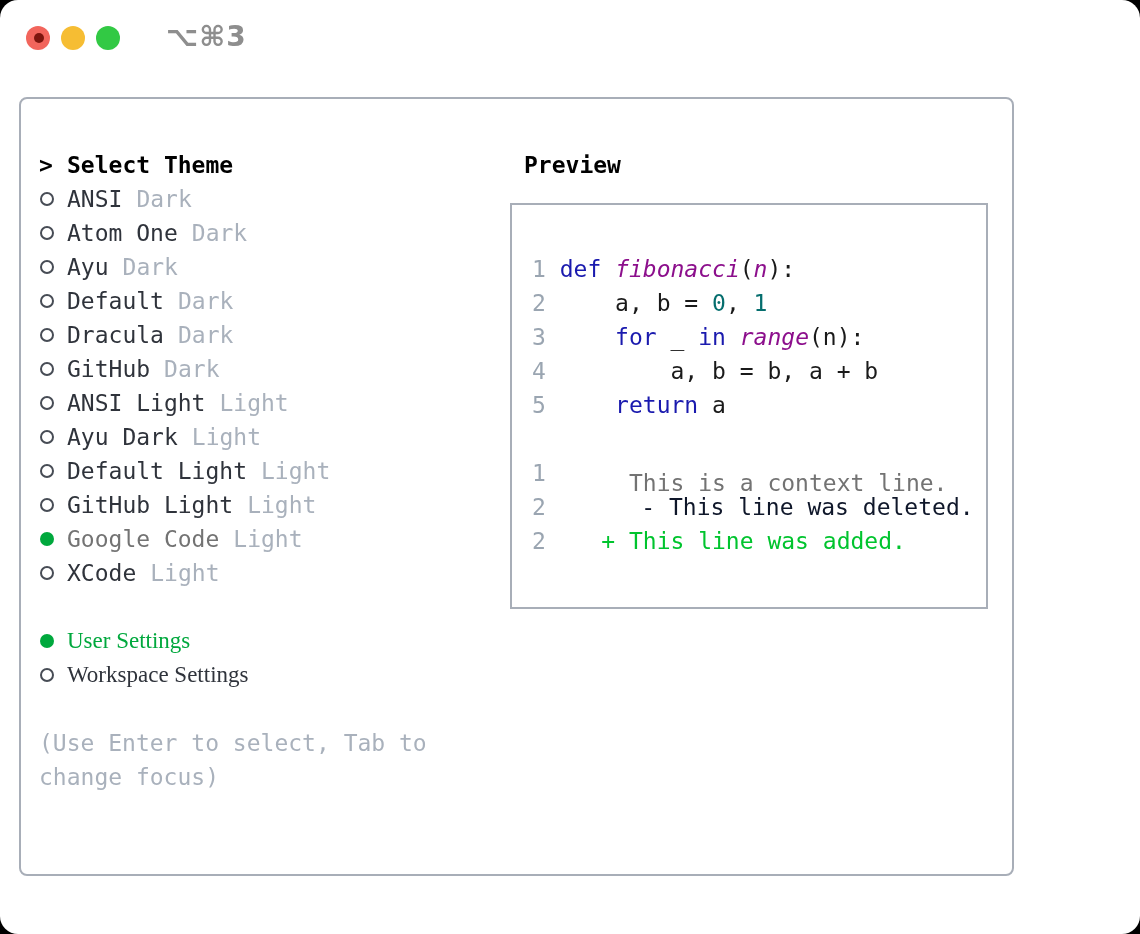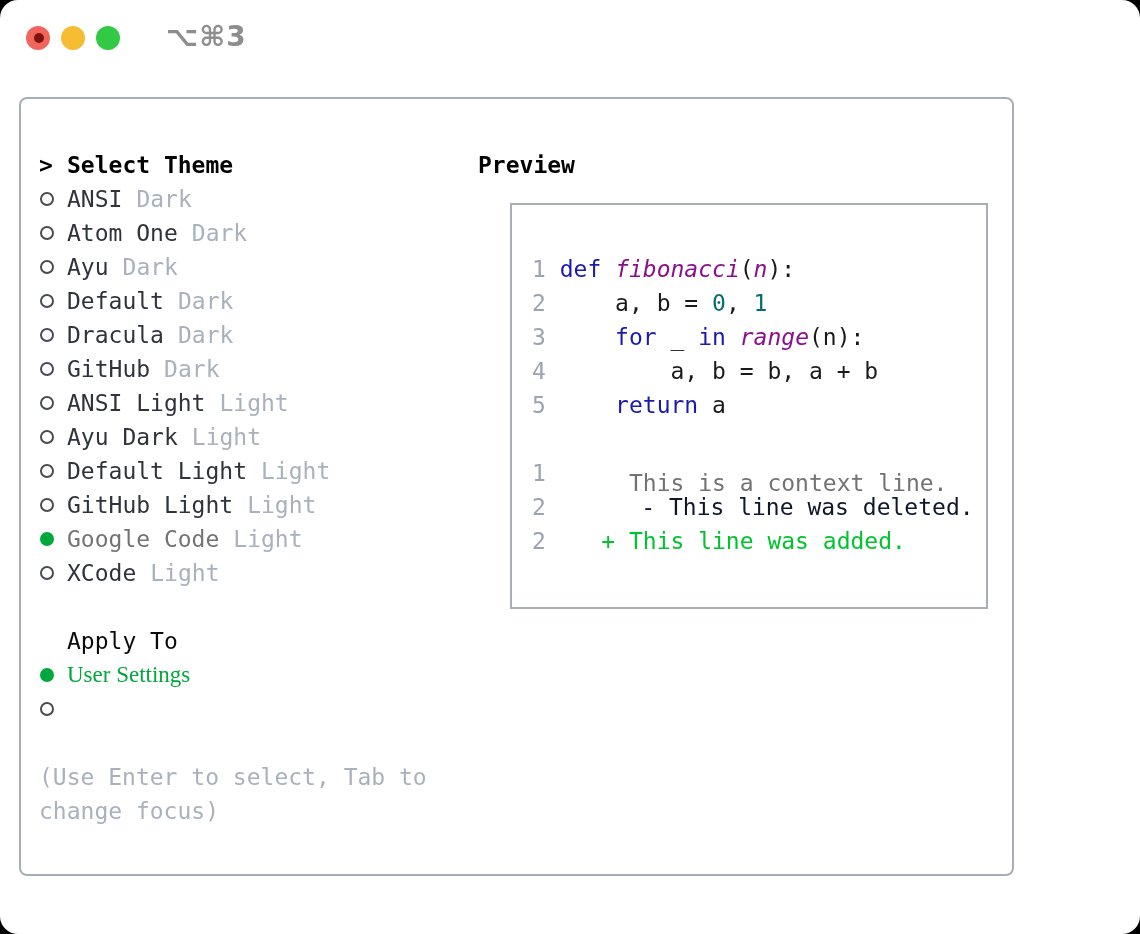--- a/index.html
+++ b/index.html
@@ -42,21 +42,21 @@
   .dot.on{background:#00a83d;}
   .heading{font-weight:bold;color:#000;}
   .t-name{color:#2f333b;}
   .t-variant{color:#a9b1bc;margin-left:14px;}
   .item.selected .t-name{color:#737373;}
   .apply-title{color:#0a0a0a;}
   .opt-label{color:#2f333b;font-family:Liberation Serif, serif;}
   .opt.selected .opt-label{color:#00a83d;}
   .help{color:#a9b1bc;}
   
-  .preview-title{position:absolute;left:457px;top:49px;font-weight:bold;color:#000;text-align:center;}
+  .preview-title{position:absolute;left:503px;top:49px;font-weight:bold;color:#000;text-align:center;}
   .preview-box{
     position:absolute;left:489px;top:104px;width:474px;height:402px;
     border:2px solid #a8aeb8;background:#fff;
   }
   .code{position:absolute;left:20px;top:47px;}
   .code .row{white-space:pre;}
   .num{color:#9aa5b1;}
   .pln{color:#1a1a1a;}
   .kw{color:#1a1aae;}
   .fn{color:#8c0f8c;font-style:italic;}
@@ -93,26 +93,23 @@
           <div class="row item opt"><span class="marker"><span class="dot off"></span></span><span class="t-name">Dracula</span><span class="t-variant">Dark</span></div>
           <div class="row item opt"><span class="marker"><span class="dot off"></span></span><span class="t-name">GitHub</span><span class="t-variant">Dark</span></div>
           <div class="row item opt"><span class="marker"><span class="dot off"></span></span><span class="t-name">ANSI Light</span><span class="t-variant">Light</span></div>
           <div class="row item opt"><span class="marker"><span class="dot off"></span></span><span class="t-name">Ayu Dark</span><span class="t-variant">Light</span></div>
           <div class="row item opt"><span class="marker"><span class="dot off"></span></span><span class="t-name">Default Light</span><span class="t-variant">Light</span></div>
           <div class="row item opt"><span class="marker"><span class="dot off"></span></span><span class="t-name">GitHub Light</span><span class="t-variant">Light</span></div>
           <div class="row item opt selected"><span class="marker"><span class="dot on"></span></span><span class="t-name">Google Code</span><span class="t-variant">Light</span></div>
           <div class="row item opt"><span class="marker"><span class="dot off"></span></span><span class="t-name">XCode</span><span class="t-variant">Light</span></div>
         </div>
       <div class="row blank"></div>
-      <div class="row">
-        <span class="marker"></span><span class="apply-title">Apply To</span>
-      </div>
       <div id="apply-to-list">
           <div class="row item opt selected"><span class="marker"><span class="dot on"></span></span><span class="opt-label">User Settings</span></div>
-          <div class="row item opt"><span class="marker"><span class="dot off"></span></span></div>
+          <div class="row item opt"><span class="marker"><span class="dot off"></span></span><span class="opt-label">Workspace Settings</span></div>
         </div>
       <div class="row blank"></div>
       <div id="help-text">
           <div class="row help">(Use Enter to select, Tab to</div>
           <div class="row help">change focus)</div>
         </div>
     </div>
 
     <div class="row preview-title">Preview</div>
 

